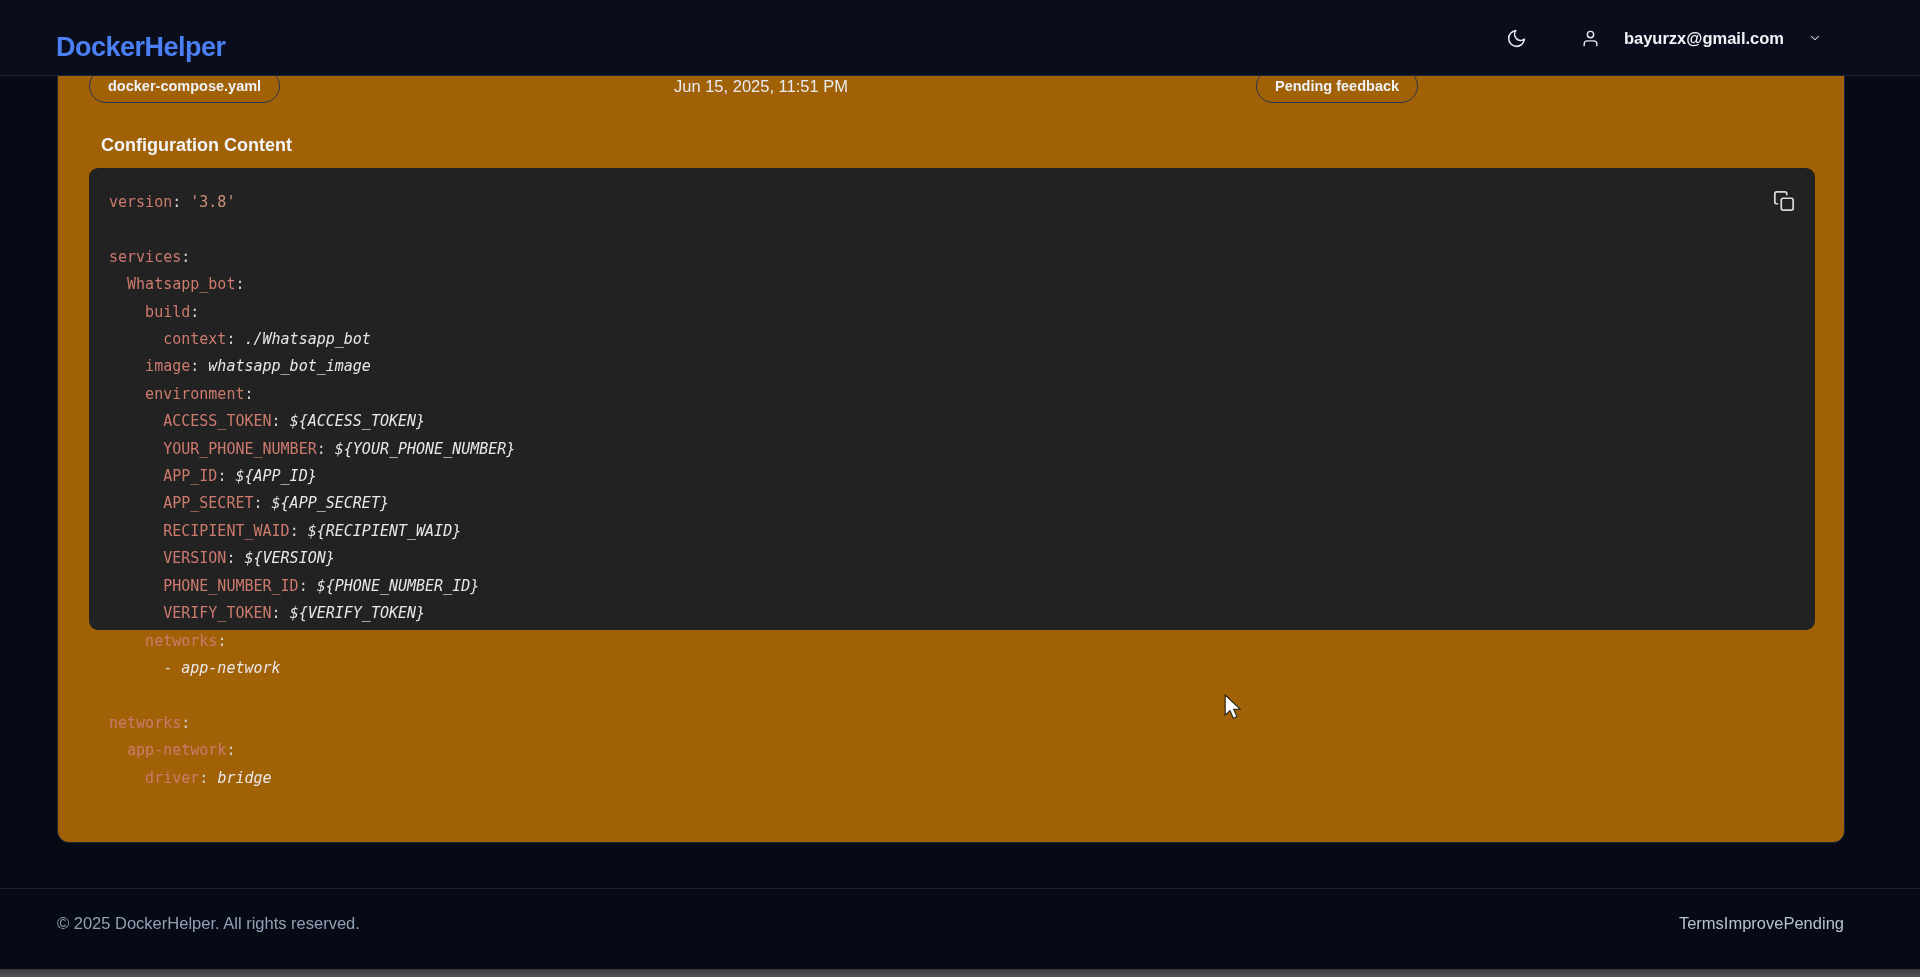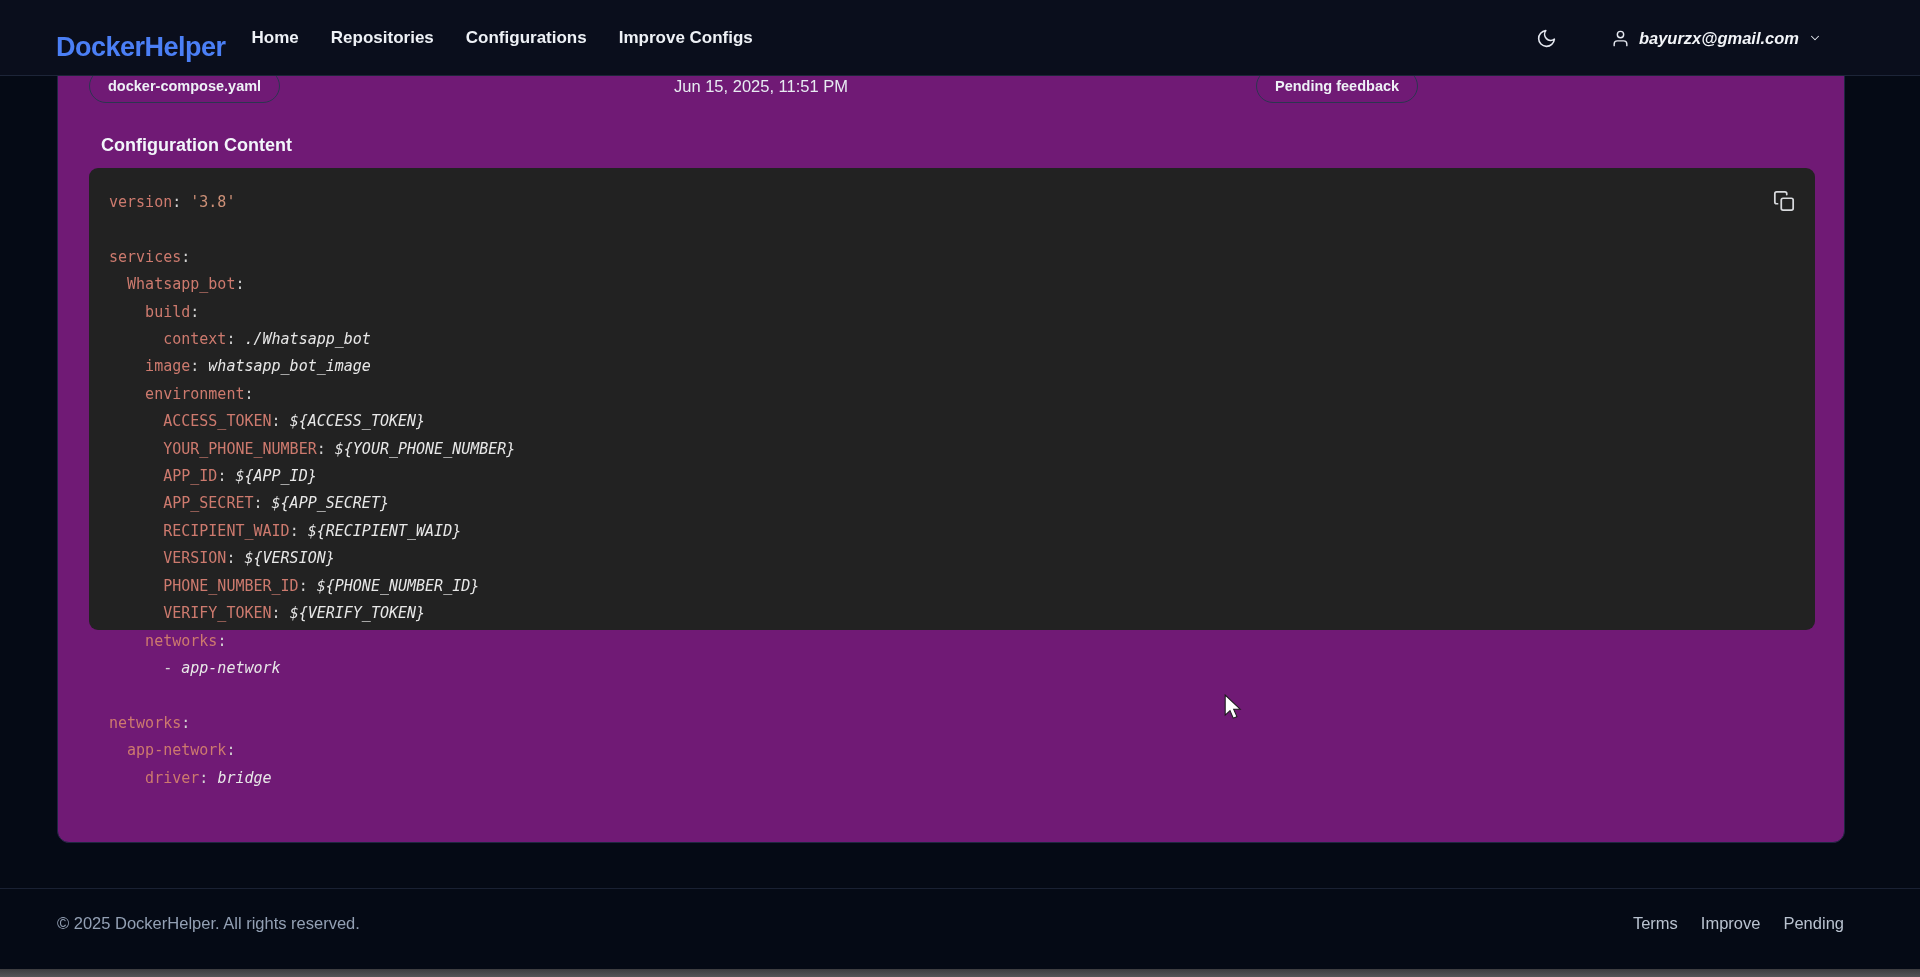--- a/index.html
+++ b/index.html
@@ -17,28 +17,28 @@
     display:flex; align-items:center; z-index:20;
   }
   .brand {
     margin-left:56px; font-size:27px; font-weight:800;
     color:var(--brand,#4b7ff5); letter-spacing:-0.5px; text-decoration:none;margin-top:20px;
   }
   .nav-links { display:flex; gap:32px; margin-left:26px; }
   .nav-link { color:#eef1f6; font-size:17px; font-weight:700; text-decoration:none; }
   .nav-right { position:absolute; right:98px; top:0; height:76px; display:flex; align-items:center; }
   .theme-toggle { background:none; border:none; cursor:pointer; margin-right:54px; display:flex; align-items:center; }
-  .user-menu { display:flex; align-items:center; gap:9px; cursor:pointer;font-style:italic; }
+  .user-menu { display:flex; align-items:center; gap:24px; cursor:pointer; }
   .user-email { color:#f2f4f8; font-size:16.5px; font-weight:700; }
   .icon-stroke { stroke:#e5e8f0; fill:none; stroke-width:1.8; stroke-linecap:round; stroke-linejoin:round; }
 
   
   .card {
     position:absolute; left:57px; top:30px; width:1788px; height:813px;
-    background:#701a75; border:1px solid #1e2740; border-radius:12px; z-index:5;
+    background:#a16207; border:1px solid #1e2740; border-radius:12px; z-index:5;
   }
   .pill-badge {
     position:absolute; top:38px; height:34px; padding:0 18px; line-height:32px;
     border:1px solid #2c3550; border-radius:17px;
     color:#eef1f6; font-size:14.5px; font-weight:700; white-space:nowrap;
   }
   .filename-badge { left:31px; }
   .status-badge  { left:1198px; }
   .timestamp {
     position:absolute; left:616px; top:46px;
@@ -73,21 +73,21 @@
   
   .footer {
     position:absolute; left:0; top:888px; width:1920px; height:81px;
     border-top:1px solid #1a2133;
     padding-left:36px;
   }
   .copyright {
     position:absolute; left:57px; top:25px;
     color:#93a0b4; font-size:16.5px;
   }
-  .footer-links { position:absolute; right:76px; top:25px; display:flex; gap:23px; }
+  .footer-links { position:absolute; right:76px; top:25px; display:flex; }
   .footer-link { color:#b9c2cf; font-size:16.5px; text-decoration:none; }
 
   .bottom-bar {
     position:absolute; left:0; top:969px; width:1920px; height:8px;
     background:linear-gradient(180deg,#3c3c3f,#545457);
   }
 
   .cursor { position:absolute; left:1224px; top:694px; z-index:50; }
 </style>
 </head>
@@ -106,26 +106,20 @@
         <rect x="9" y="9" width="13" height="13" rx="2"></rect>
         <path d="M5 15H4a2 2 0 0 1-2-2V4a2 2 0 0 1 2-2h9a2 2 0 0 1 2 2v1"></path>
       </svg>
     </button>
     <div class="code-content"><div class="code-line"><span class="tok-key">version</span><span class="tok-punct">: </span><span class="tok-string">'3.8'</span></div><div class="code-line">&nbsp;</div><div class="code-line"><span class="tok-key">services</span><span class="tok-punct">:</span></div><div class="code-line"><span class="tok-key">  Whatsapp_bot</span><span class="tok-punct">:</span></div><div class="code-line"><span class="tok-key">    build</span><span class="tok-punct">:</span></div><div class="code-line"><span class="tok-key">      context</span><span class="tok-punct">: </span><span class="tok-value">./Whatsapp_bot</span></div><div class="code-line"><span class="tok-key">    image</span><span class="tok-punct">: </span><span class="tok-value">whatsapp_bot_image</span></div><div class="code-line"><span class="tok-key">    environment</span><span class="tok-punct">:</span></div><div class="code-line"><span class="tok-key">      ACCESS_TOKEN</span><span class="tok-punct">: </span><span class="tok-value">${ACCESS_TOKEN}</span></div><div class="code-line"><span class="tok-key">      YOUR_PHONE_NUMBER</span><span class="tok-punct">: </span><span class="tok-value">${YOUR_PHONE_NUMBER}</span></div><div class="code-line"><span class="tok-key">      APP_ID</span><span class="tok-punct">: </span><span class="tok-value">${APP_ID}</span></div><div class="code-line"><span class="tok-key">      APP_SECRET</span><span class="tok-punct">: </span><span class="tok-value">${APP_SECRET}</span></div><div class="code-line"><span class="tok-key">      RECIPIENT_WAID</span><span class="tok-punct">: </span><span class="tok-value">${RECIPIENT_WAID}</span></div><div class="code-line"><span class="tok-key">      VERSION</span><span class="tok-punct">: </span><span class="tok-value">${VERSION}</span></div><div class="code-line"><span class="tok-key">      PHONE_NUMBER_ID</span><span class="tok-punct">: </span><span class="tok-value">${PHONE_NUMBER_ID}</span></div><div class="code-line"><span class="tok-key">      VERIFY_TOKEN</span><span class="tok-punct">: </span><span class="tok-value">${VERIFY_TOKEN}</span></div><div class="code-line"><span class="tok-key">    networks</span><span class="tok-punct">:</span></div><div class="code-line"><span class="tok-punct">      - </span><span class="tok-value">app-network</span></div><div class="code-line">&nbsp;</div><div class="code-line"><span class="tok-key">networks</span><span class="tok-punct">:</span></div><div class="code-line"><span class="tok-key">  app-network</span><span class="tok-punct">:</span></div><div class="code-line"><span class="tok-key">    driver</span><span class="tok-punct">: </span><span class="tok-value">bridge</span></div></div>
   </div>
 </section>
 
 <header class="navbar">
   <a class="brand" href="#">DockerHelper</a>
-  <nav class="nav-links">
-      <a href="#" class="nav-link">Home</a>
-      <a href="#" class="nav-link">Repositories</a>
-      <a href="#" class="nav-link">Configurations</a>
-      <a href="#" class="nav-link">Improve Configs</a>
-    </nav>
   <div class="nav-right">
     <button class="theme-toggle">
       <svg class="icon-stroke" width="21" height="21" viewBox="0 0 24 24">
         <path d="M21 12.79A9 9 0 1 1 11.21 3 7 7 0 0 0 21 12.79z"></path>
       </svg>
     </button>
     <div class="user-menu">
       <svg class="icon-stroke" width="19" height="19" viewBox="0 0 24 24">
         <path d="M20 21v-2a4 4 0 0 0-4-4H8a4 4 0 0 0-4 4v2"></path>
         <circle cx="12" cy="7" r="4"></circle>

